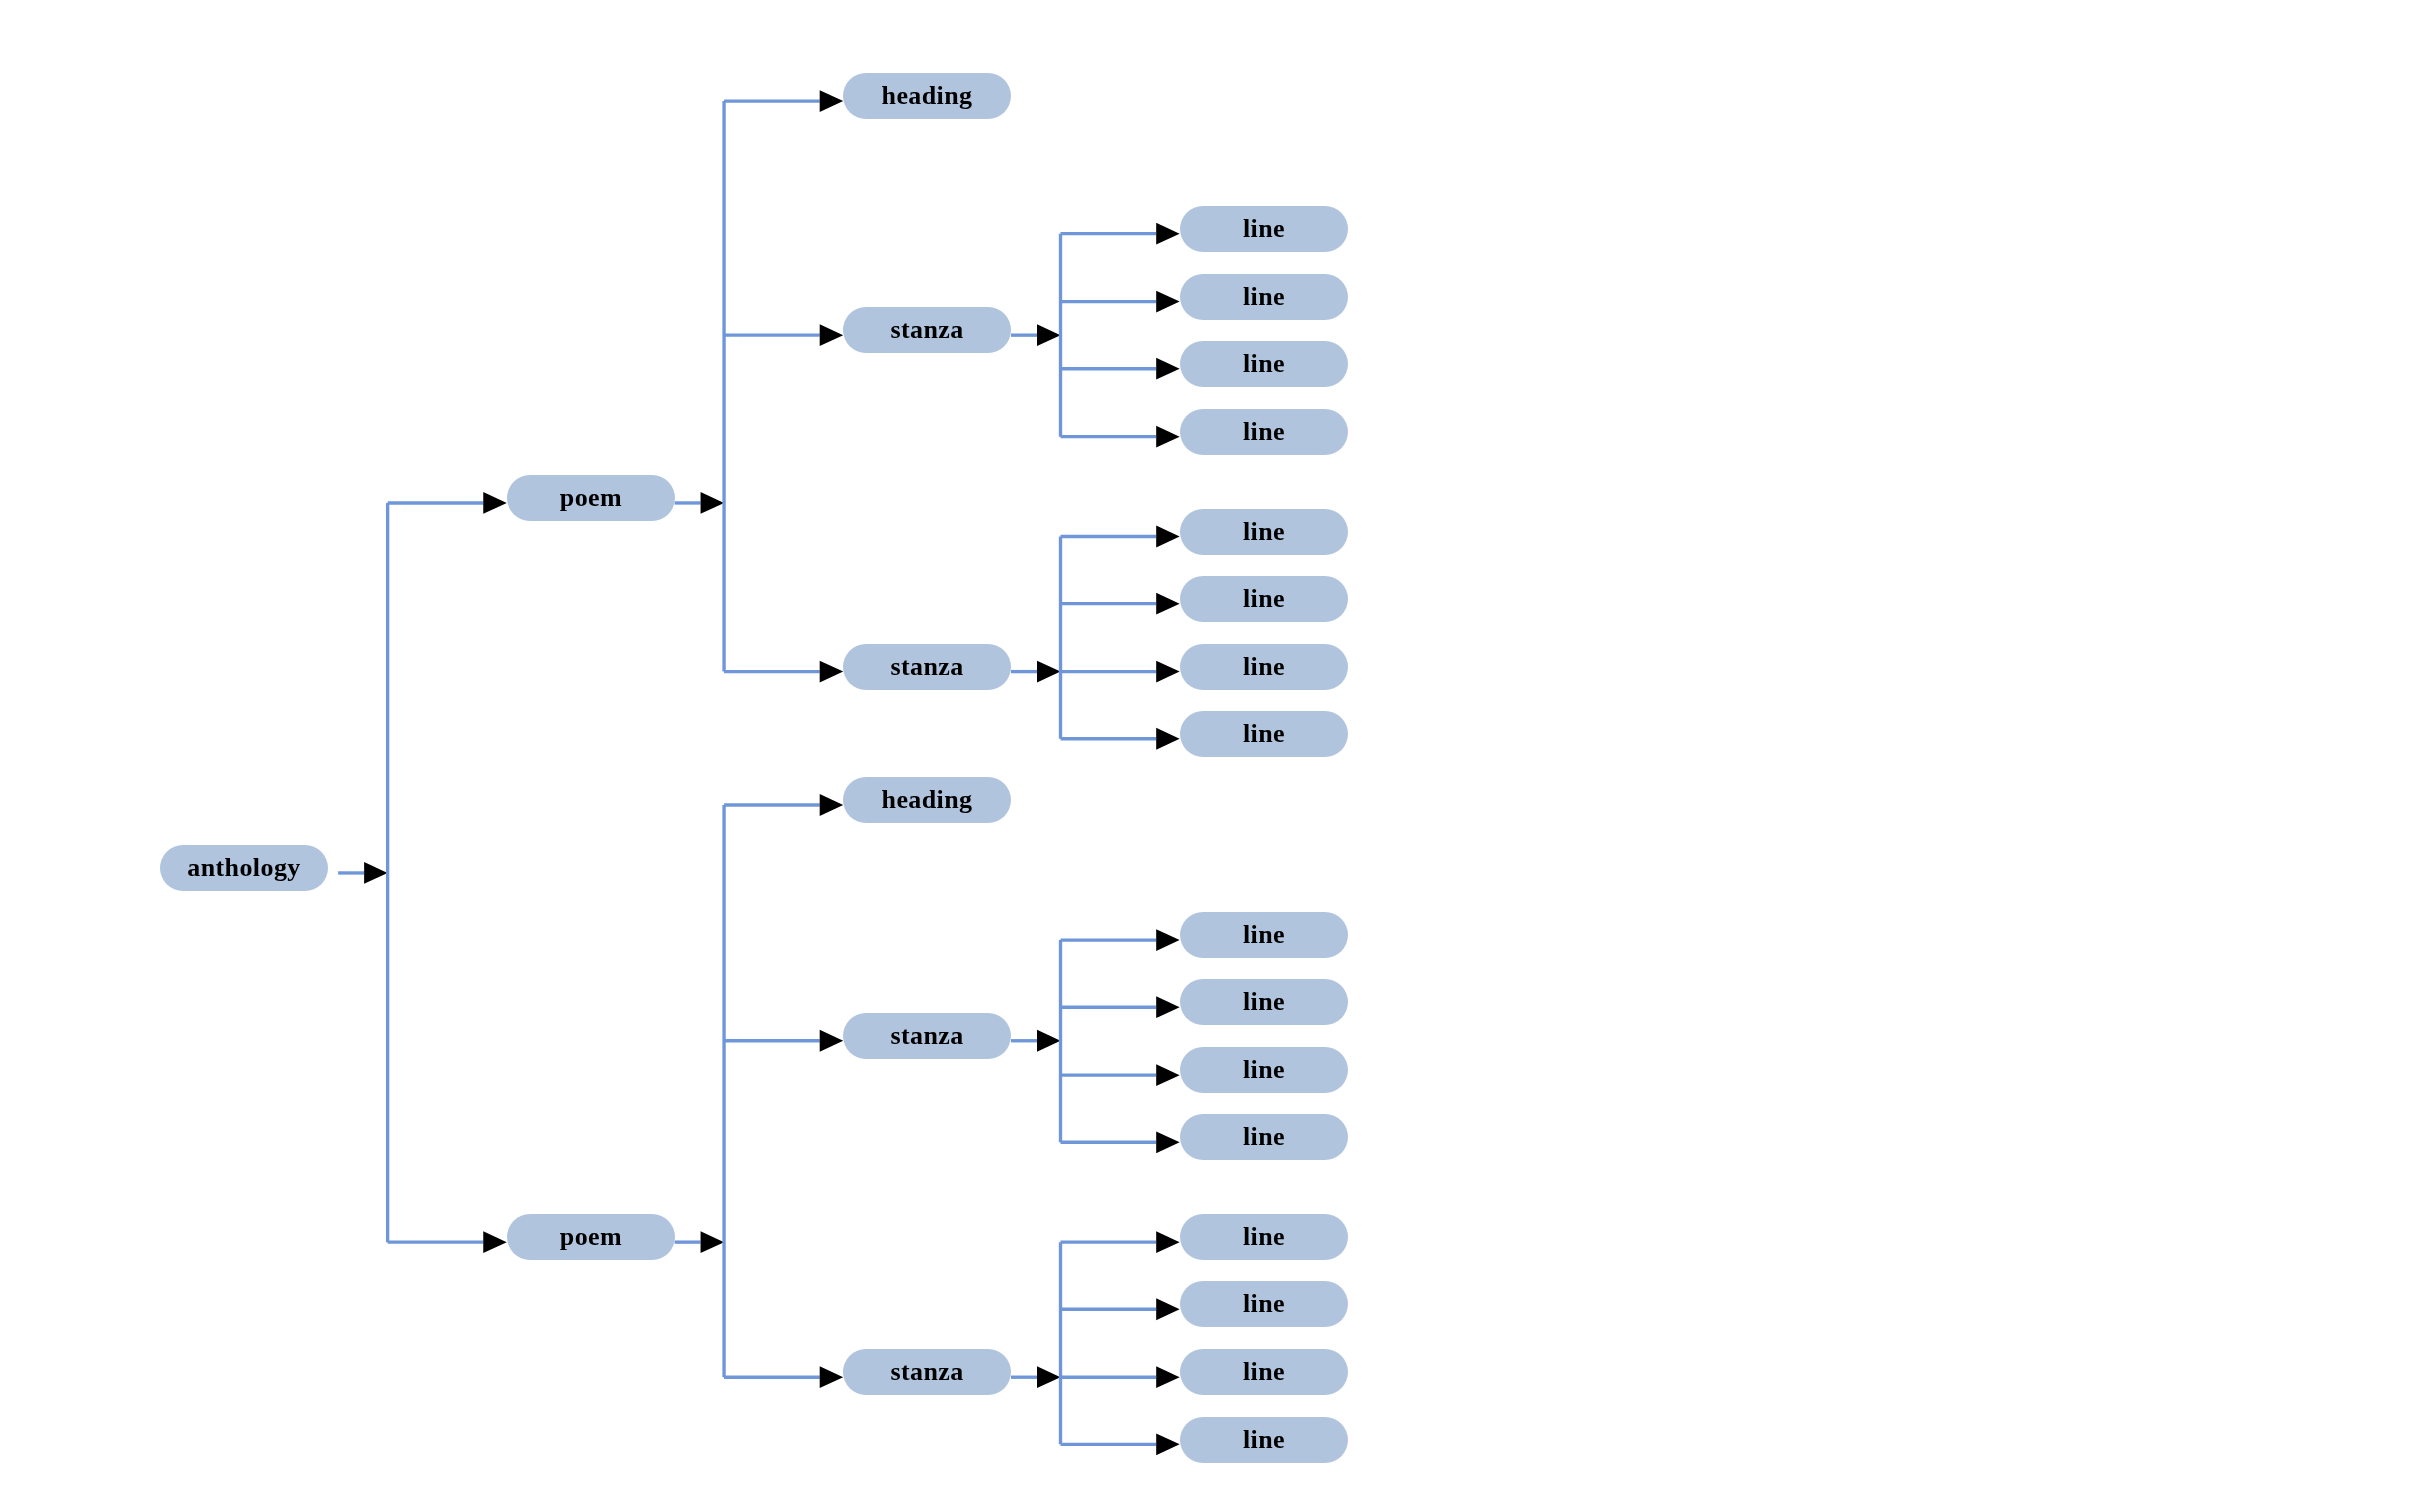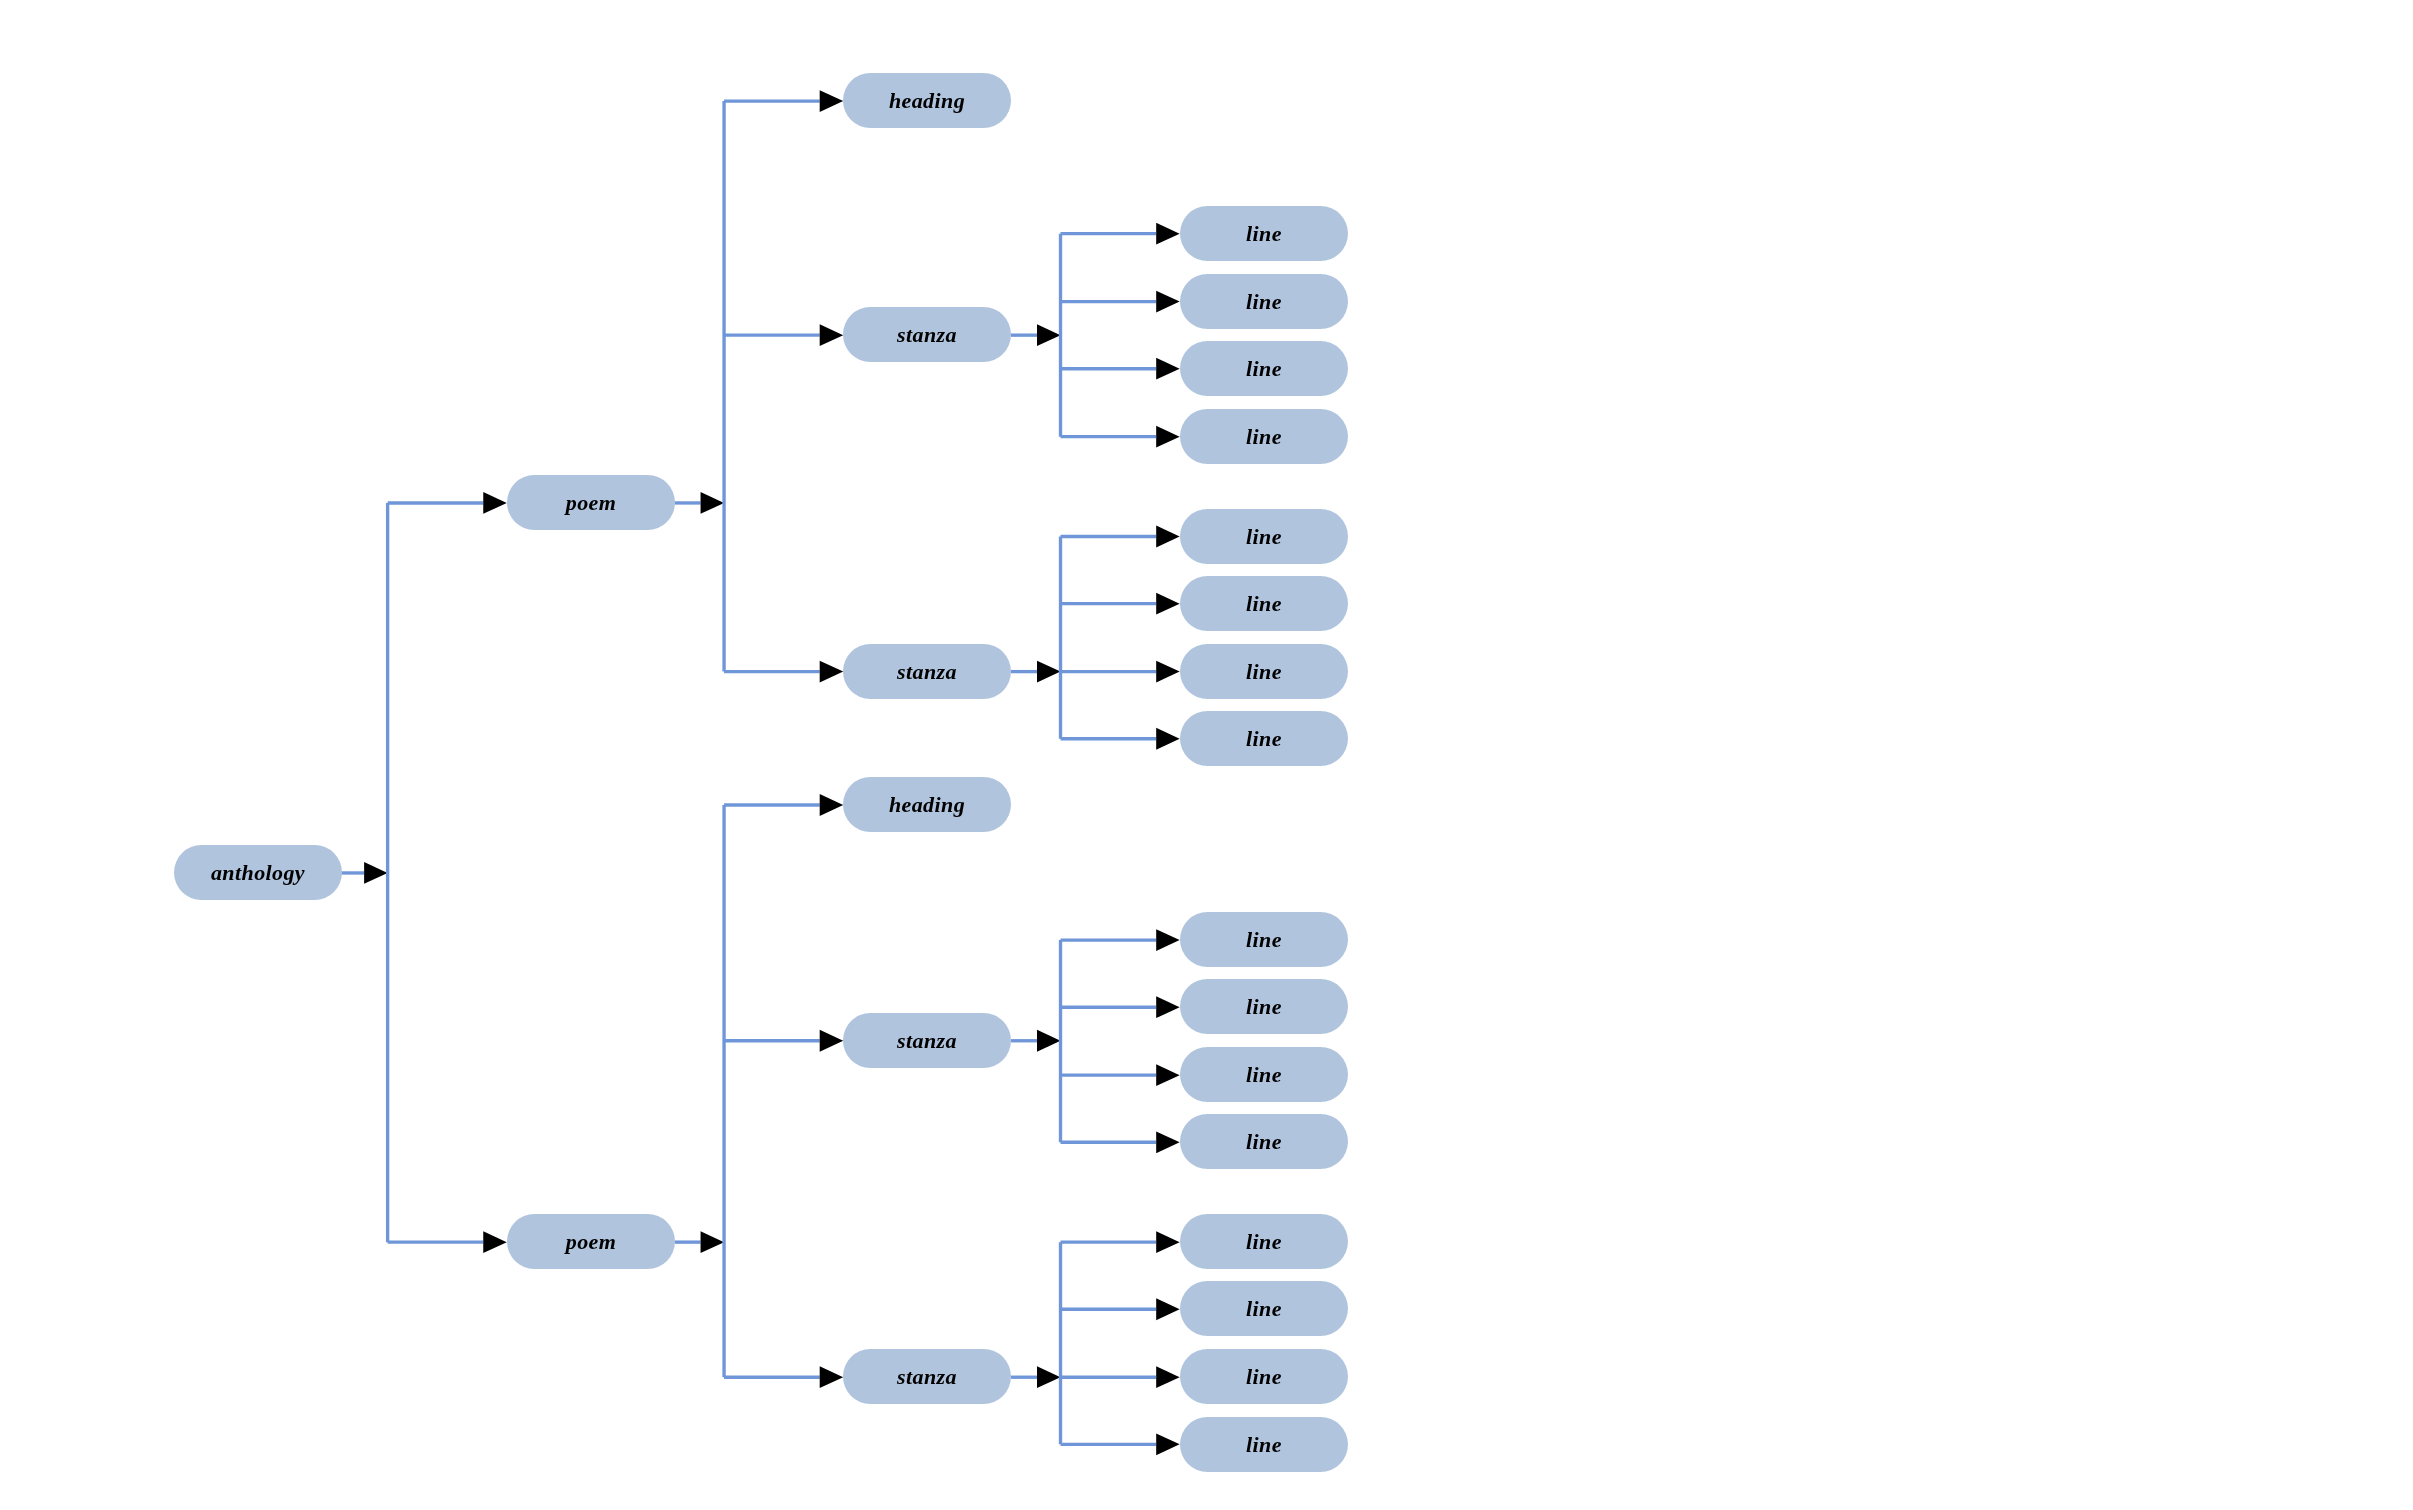--- a/index.html
+++ b/index.html
@@ -6,27 +6,26 @@
   body {
     width: 2413px; height: 1511px;
     background: var(--background, #ffffff);
     font-family: "Liberation Serif", "DejaVu Serif", serif;
   }
   .canvas { position: relative; width: 2413px; height: 1511px; overflow: hidden; }
   svg.edges { position: absolute; left: 0; top: 0; width: 2413px; height: 1511px; }
   svg .e { stroke: var(--edge, #6e96d8); stroke-width: 4; fill: none; }
   svg .a { fill: var(--arrow, #000000); stroke: none; }
   .node {
-    position: absolute; width: 168px; height: 55px;
+    position: absolute; width: 168px; height: 46px;
     background: var(--node-fill, #b0c4de);
     border-radius: 28px;
     display: flex; align-items: center; justify-content: center;
-    font-weight: bold; font-size: 22px; color: var(--text, #000000);
+    font-weight: bold; font-size: 26px; color: var(--text, #000000);
     letter-spacing: 0.4px;
-    font-style: italic;
   }
 </style>
 </head>
 <body>
 
 <div class="canvas">
 
   <svg class="edges" viewBox="0 0 2876 1800">
     <g>
       <path class="e" d="M403,1040 H434"></path>
@@ -112,21 +111,21 @@
       <polygon class="a" points="1378,1467 1406,1480 1378,1493"></polygon>
       <path class="e" d="M1264,1560 H1378"></path>
       <polygon class="a" points="1378,1547 1406,1560 1378,1573"></polygon>
       <path class="e" d="M1264,1641 H1378"></path>
       <polygon class="a" points="1378,1628 1406,1641 1378,1654"></polygon>
       <path class="e" d="M1264,1721 H1378"></path>
       <polygon class="a" points="1378,1708 1406,1721 1378,1734"></polygon>
     </g>
   </svg>
 
-  <div class="node" style="left:174px; top:845px;">anthology</div>
+  <div class="node" style="left:160px; top:845px;">anthology</div>
 
   <div class="node" style="left:507px; top:475px;">poem</div>
   <div class="node" style="left:507px; top:1214px;">poem</div>
 
   <div class="node" style="left:843px; top:73px;">heading</div>
   <div class="node" style="left:843px; top:307px;">stanza</div>
   <div class="node" style="left:843px; top:644px;">stanza</div>
 
   <div class="node" style="left:843px; top:777px;">heading</div>
   <div class="node" style="left:843px; top:1013px;">stanza</div>

